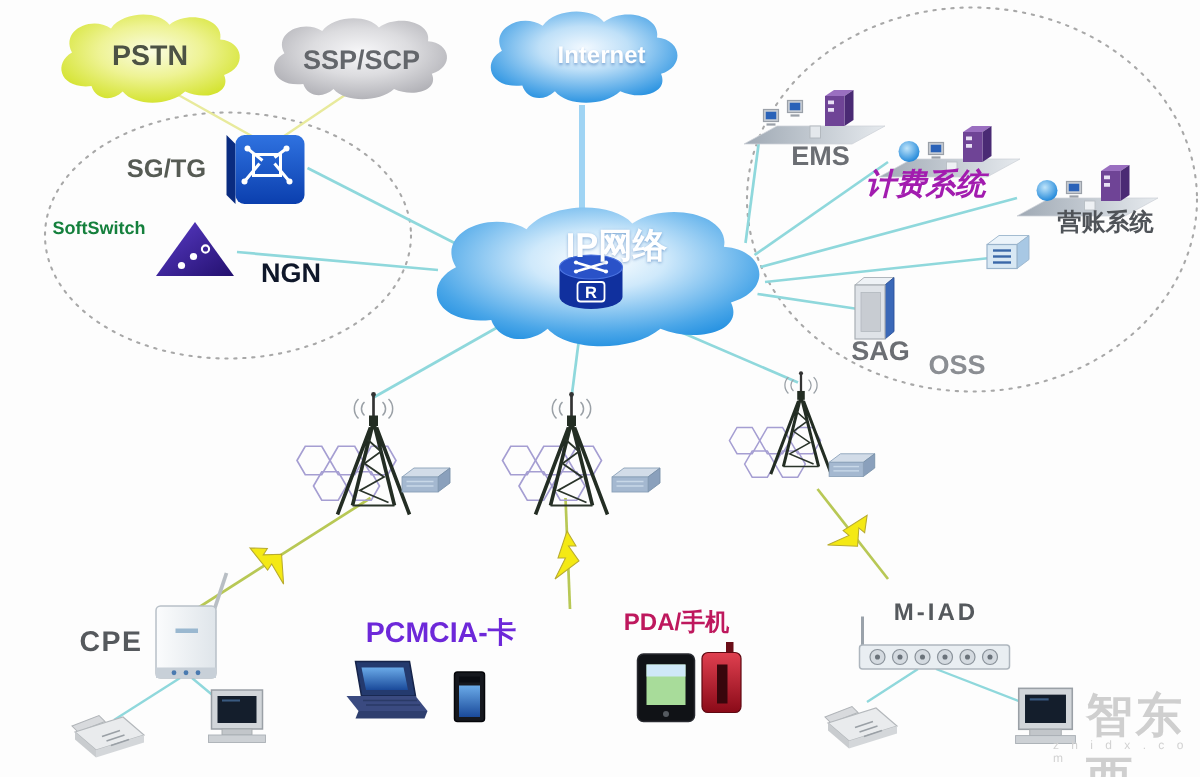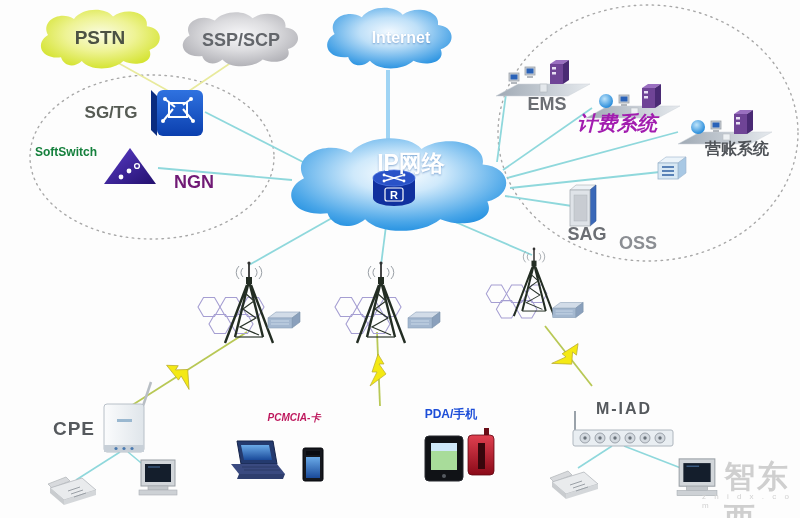--- a/index.html
+++ b/index.html
@@ -332,30 +332,30 @@
   <use href="#pcS" transform="translate(697,482) scale(1.05)"></use>
 </svg>
 
 <div class="lbl" style="left:100px;top:28px;font-size:19px;color:#4c5244;">PSTN</div>
 <div class="lbl" style="left:241px;top:31px;font-size:18px;color:#63666b;">SSP/SCP</div>
 <div class="lbl white" style="left:389px;top:30px;font-size:16px;">Internet</div>
 <div class="lbl white" style="left:399px;top:152px;font-size:23px;">IP网络</div>
 
 <div class="lbl" style="left:111px;top:104px;font-size:17px;color:#565b54;">SG/TG</div>
 <div class="lbl" style="left:66px;top:146px;font-size:12px;color:#15803d;">SoftSwitch</div>
-<div class="lbl" style="left:194px;top:173px;font-size:18px;color:#701a75;">NGN</div>
+<div class="lbl" style="left:194px;top:173px;font-size:18px;color:#0f172a;">NGN</div>
 
 <div class="lbl" style="left:547px;top:95px;font-size:18px;color:#6b6e73;">EMS</div>
 <div class="lbl" style="left:617px;top:113px;font-size:20px;color:#a21caf;font-style:italic;">计费系统</div>
 <div class="lbl" style="left:737px;top:141px;font-size:16px;color:#4f5358;">营账系统</div>
 <div class="lbl" style="left:587px;top:225px;font-size:18px;color:#6b6e73;">SAG</div>
 <div class="lbl" style="left:638px;top:234px;font-size:18px;color:#8b8e93;">OSS</div>
 
 
 <div class="lbl" style="left:74px;top:419px;font-size:19px;color:#55595d;letter-spacing:1px;">CPE</div>
-<div class="lbl" style="left:294px;top:413px;font-size:10px;color:#be185d;font-style:italic;">PCMCIA-卡</div>
-<div class="lbl" style="left:451px;top:408px;font-size:12px;color:#1d4ed8;">PDA/手机</div>
+<div class="lbl" style="left:294px;top:413px;font-size:19px;color:#6d28d9;">PCMCIA-卡</div>
+<div class="lbl" style="left:451px;top:408px;font-size:16px;color:#be185d;">PDA/手机</div>
 <div class="lbl" style="left:624px;top:401px;font-size:16px;color:#55595d;letter-spacing:2px;">M-IAD</div>
 
 <div class="wm-brand" style="left:692px;top:456px;margin-left:32px;">智东西</div>
 <div class="wm-domain" style="left:702px;top:492px;">z h i d x . c o m</div>
 
 </div>
 
 </body></html>

